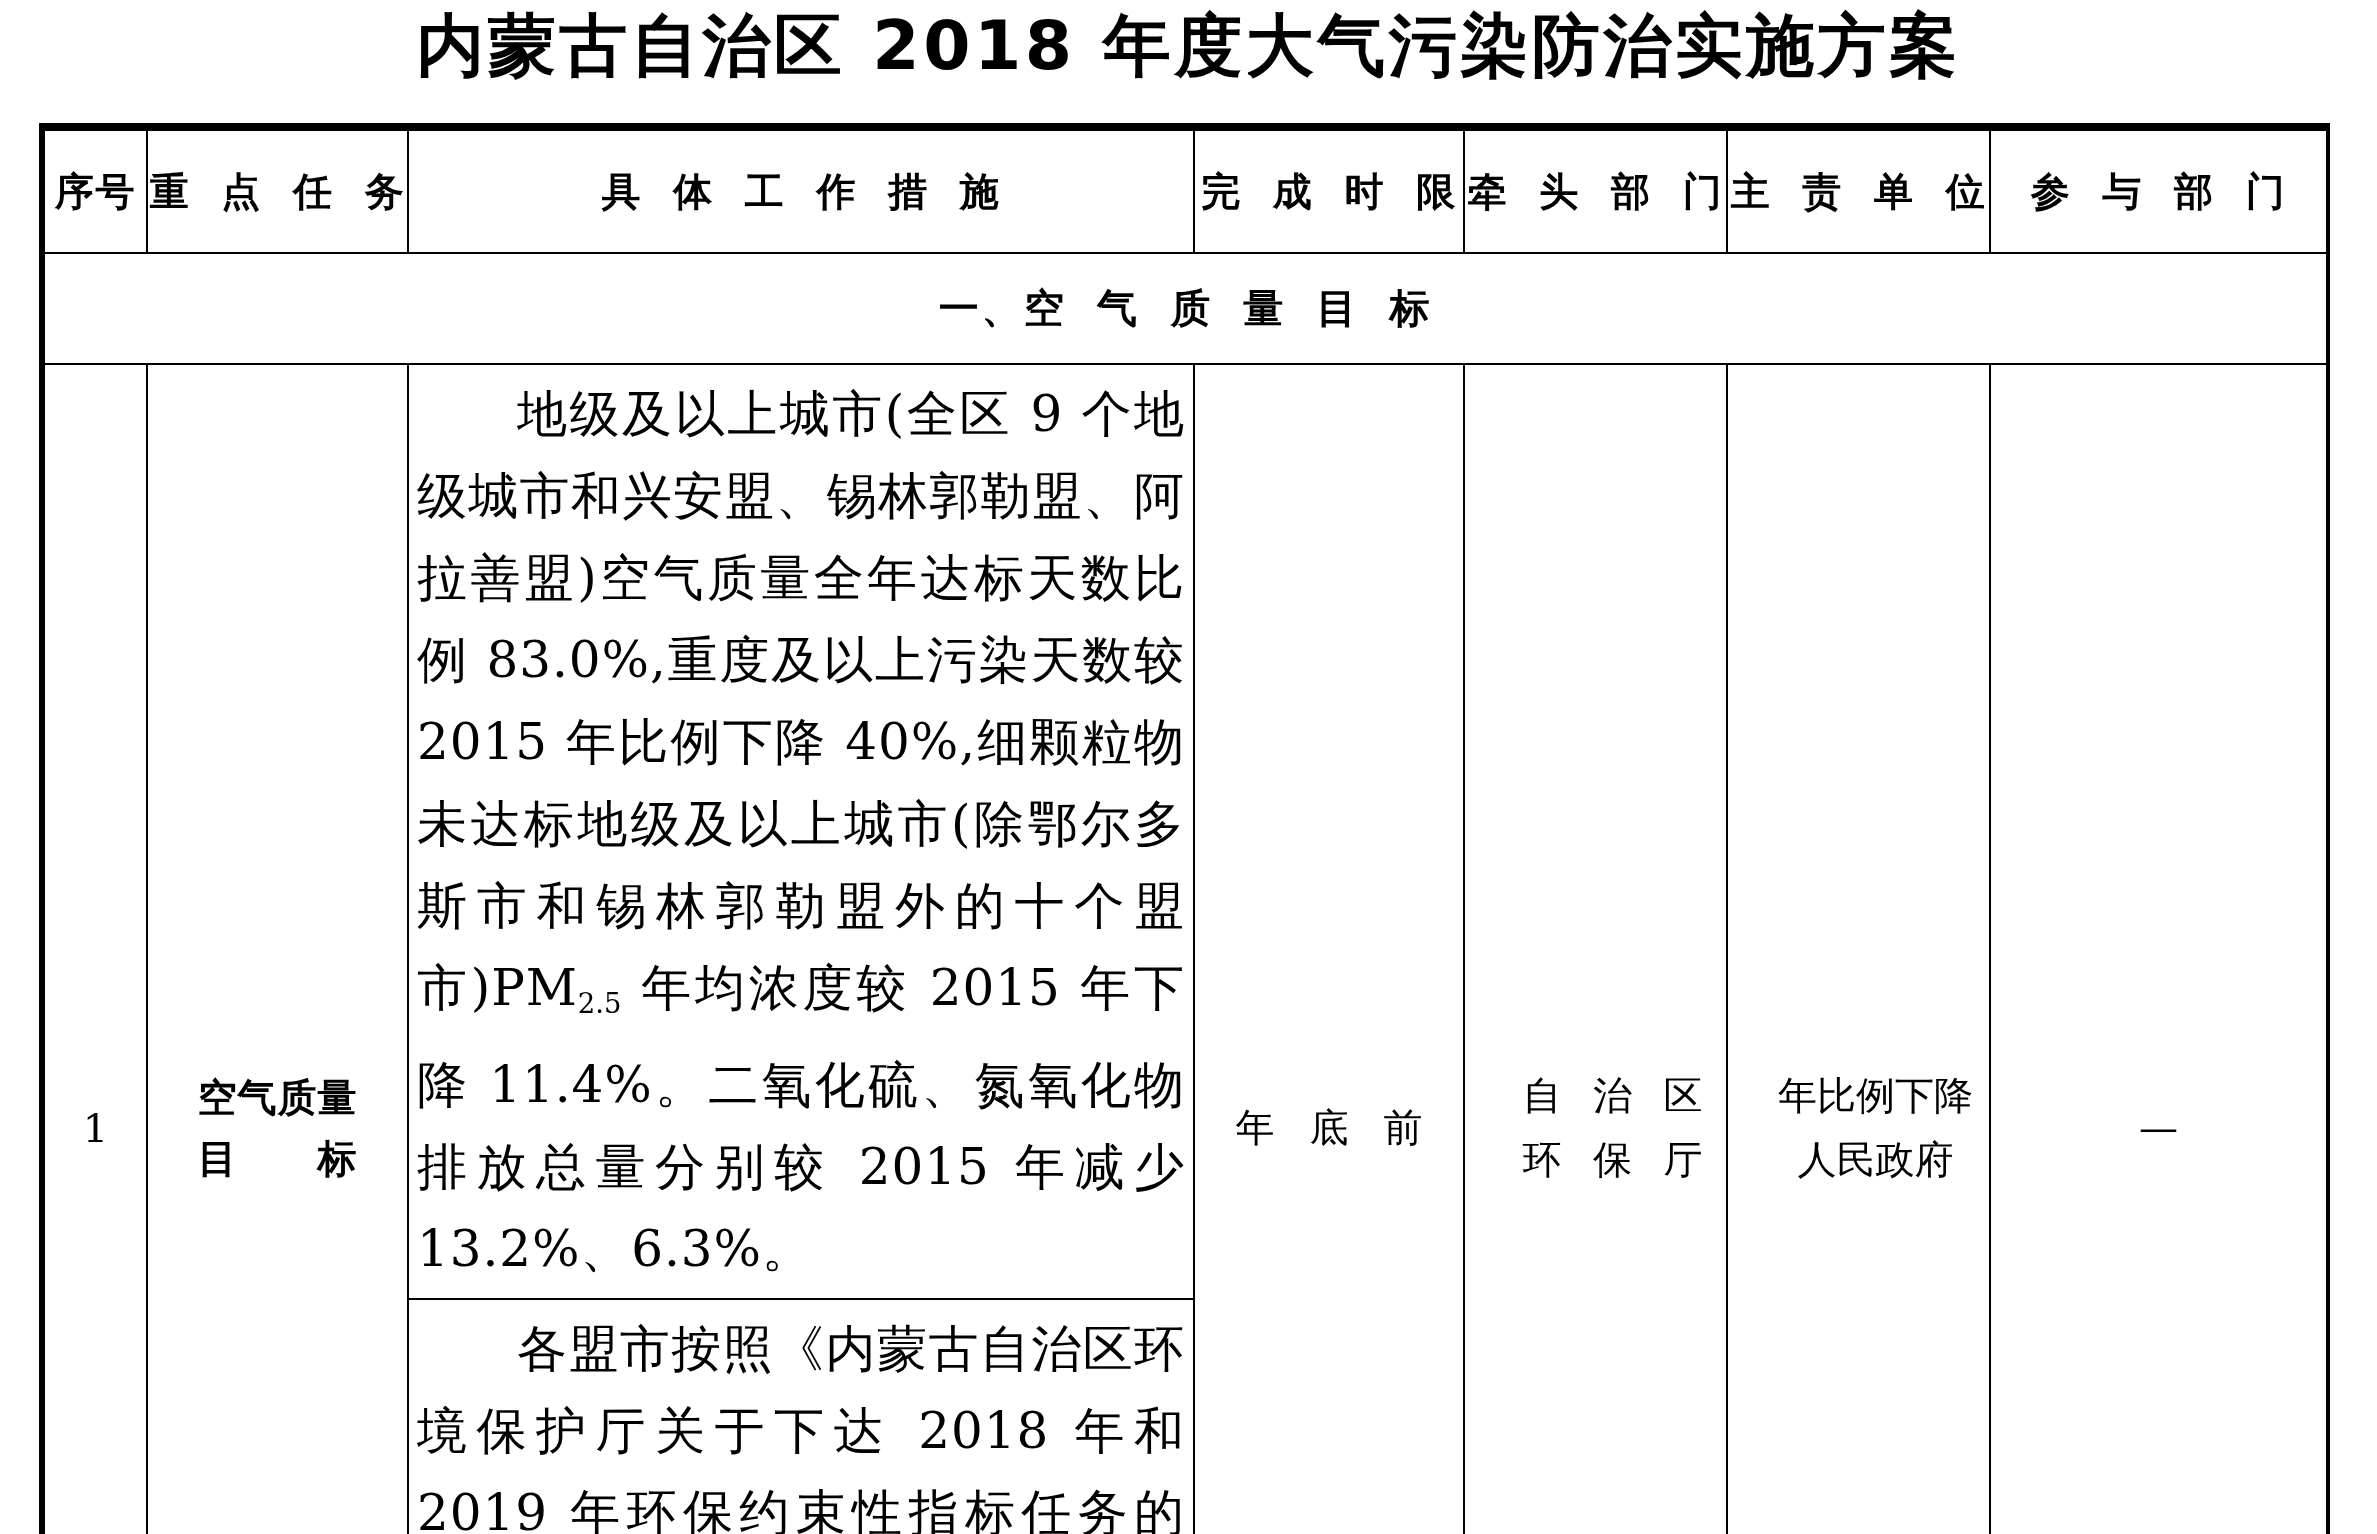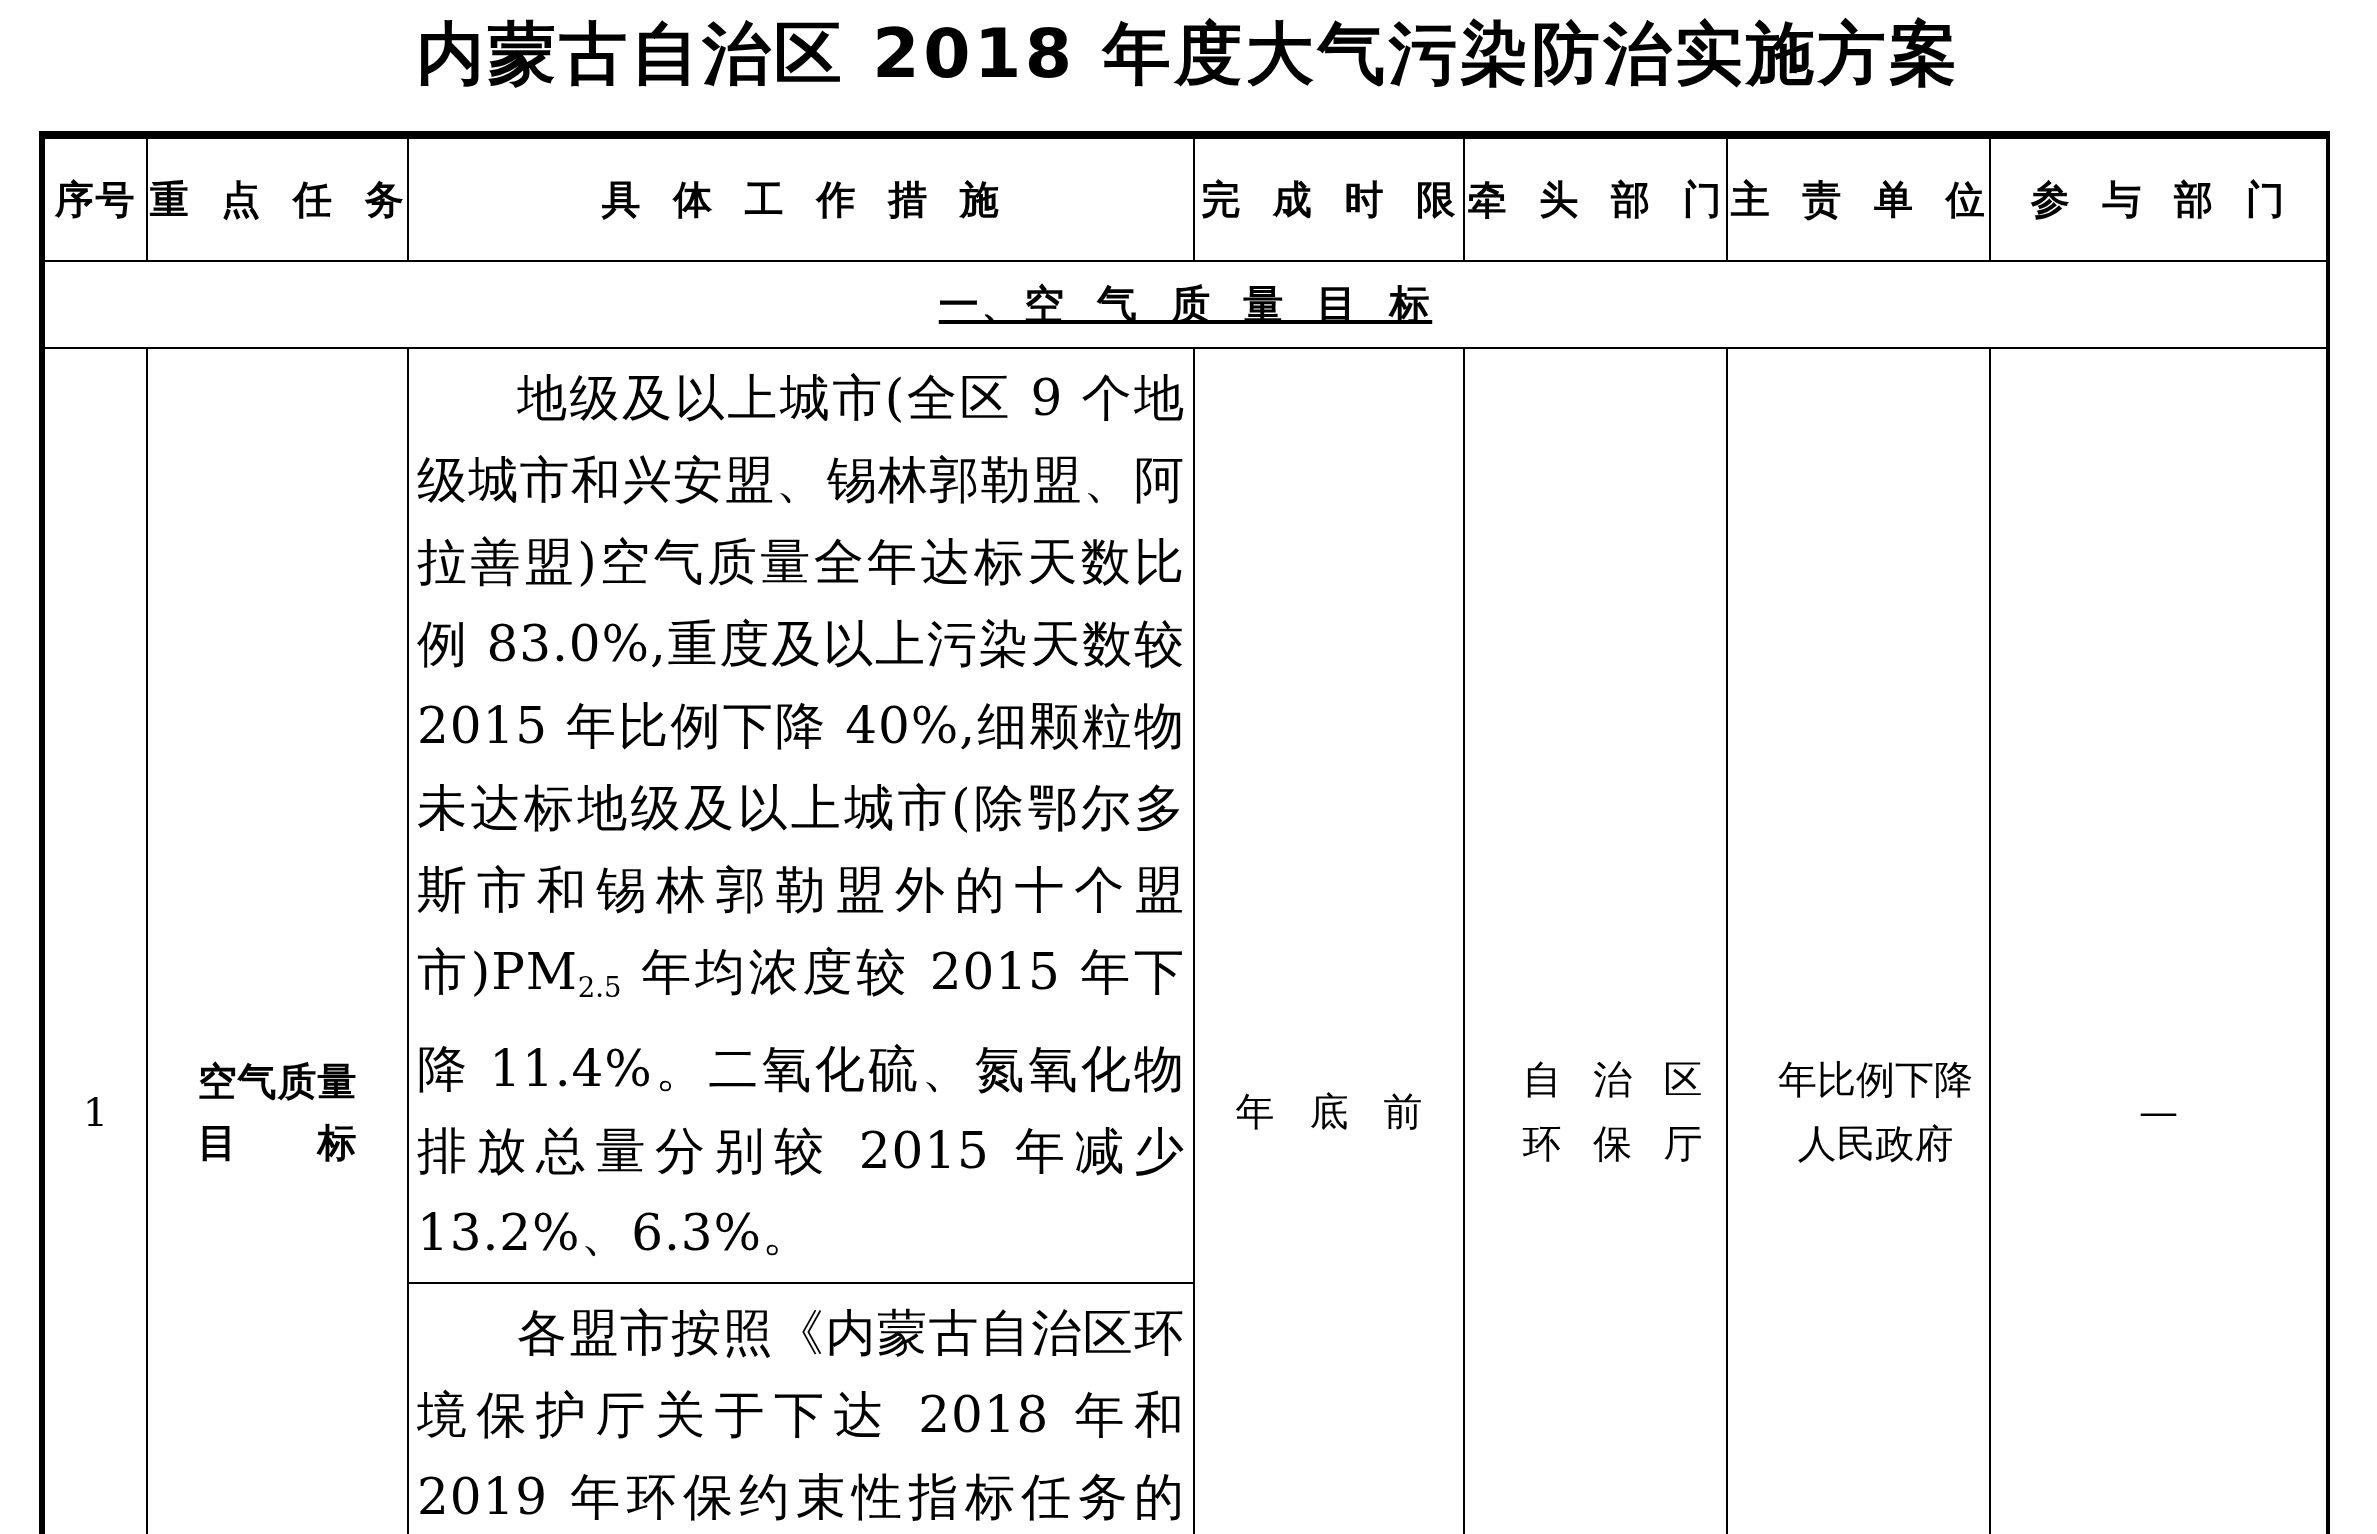--- a/index.html
+++ b/index.html
@@ -8,21 +8,21 @@
     background: #ffffff;
     color: #000000;
   }
   body {
     width: 2377px;
     height: 1534px;
     overflow: hidden;
     font-family: "DejaVu Serif", "Liberation Serif", serif;
   }
   .doc-title {
-    margin: 12px;
+    margin: 4px;
     padding-top: 2px;
     text-align: center;
     font-family: "DejaVu Sans", "Liberation Sans", sans-serif;
     font-weight: bold;
     font-size: 68px;
     line-height: 80px;
     letter-spacing: 3.5px;
     white-space: nowrap;
   }
   table.plan {
@@ -46,21 +46,21 @@
   }
   tr.head-row { height: 126px; }
   tr.head-row th {
     font-family: "DejaVu Sans", "Liberation Sans", sans-serif;
     font-weight: bold;
     font-size: 39px;
     letter-spacing: 1.7px;
     word-spacing: 15.7px;
     white-space: nowrap;
   }
-  tr.section-row { height: 87px; text-decoration: underline; }
+  tr.section-row { height: 111px; }
   tr.section-row td {
     font-family: "DejaVu Sans", "Liberation Sans", sans-serif;
     font-weight: bold;
     font-size: 40px;
     letter-spacing: 2.6px;
     word-spacing: 14px;
   }
   tr.row-a { height: 653px; }
   tr.row-b { height: 484px; }
   td.c-index {

